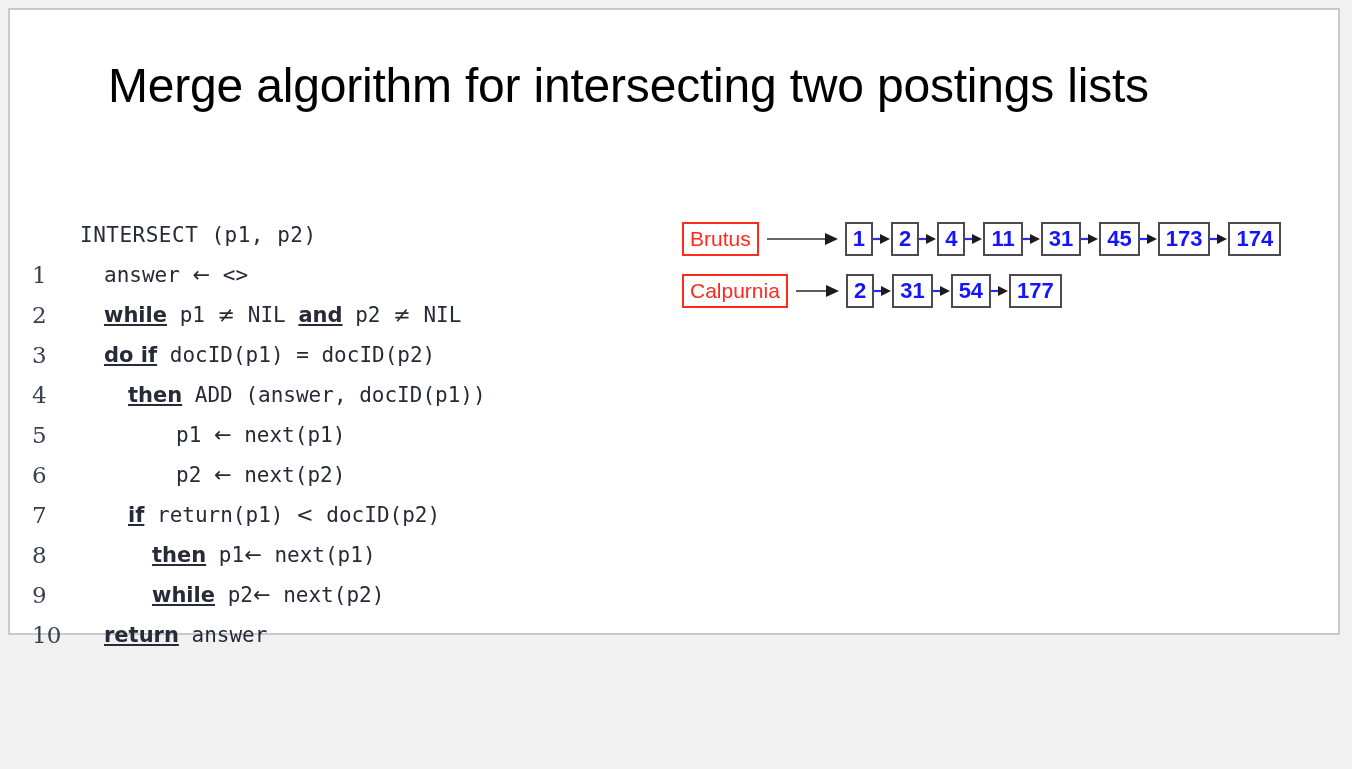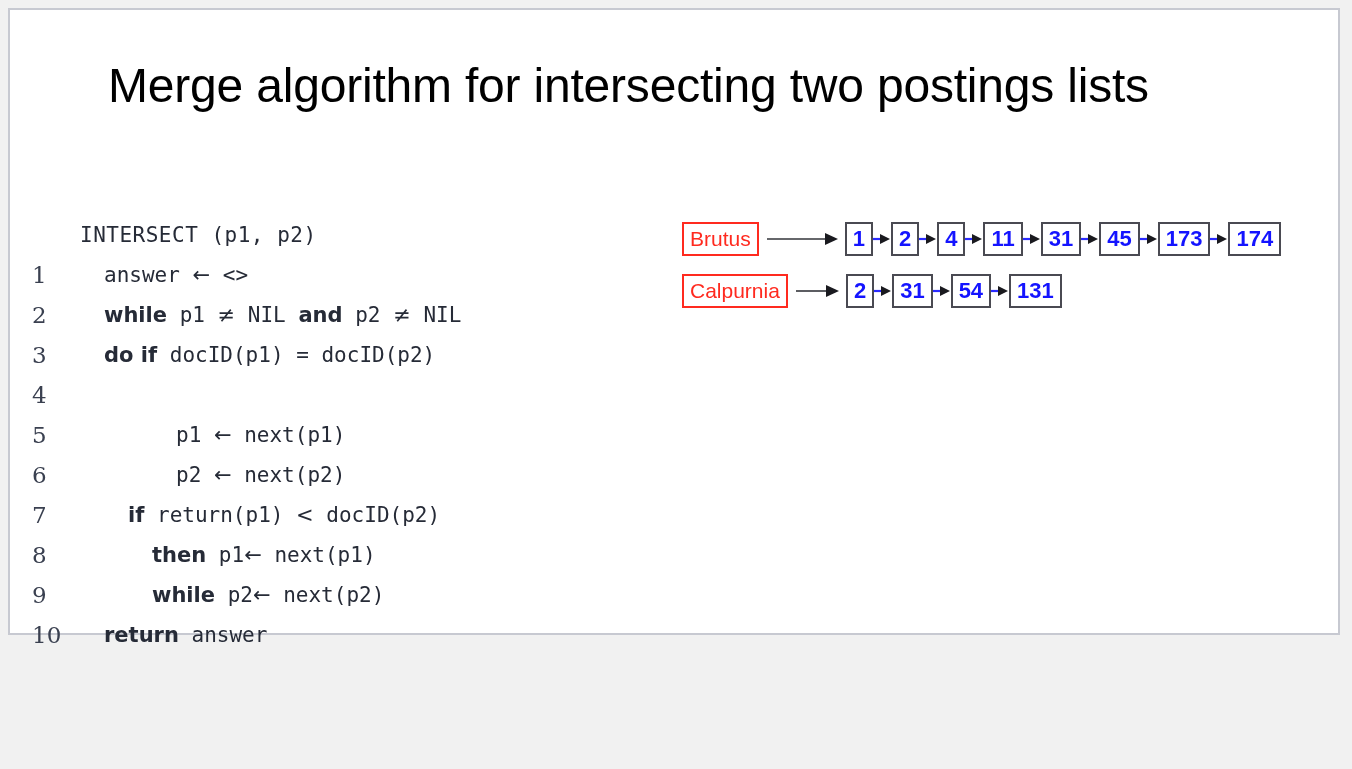--- a/index.html
+++ b/index.html
@@ -69,20 +69,21 @@
   .code-body {
     font-family: "DejaVu Sans Mono", "Liberation Mono", monospace;
     font-size: 21px;
     color: #262b37;
     white-space: pre;
   }
   .code-body .kw {
     font-family: "DejaVu Sans", "Liberation Sans", sans-serif;
     font-weight: bold;
     font-size: 21px;
+    text-decoration: underline;
   }
   .code-body .sym {
     font-family: "DejaVu Sans", "Liberation Sans", sans-serif;
     font-size: 21px;
   }
   .hdr .code-body {
     letter-spacing: 0.5px;
   }
 
   
@@ -145,21 +146,21 @@
 
 <div class="slide">
 
   <div class="slide-title">Merge algorithm for intersecting two postings lists</div>
 
   <div class="code-block" id="code-block">
       <div class="code-line hdr"><span class="ln"></span><span class="code-body">INTERSECT (p1, p2)</span></div>
       <div class="code-line"><span class="ln">1</span><span class="code-body" style="padding-left: 24px;"><span>answer </span><span class="sym">←</span><span> &lt;&gt;</span></span></div>
       <div class="code-line"><span class="ln">2</span><span class="code-body" style="padding-left: 24px;"><span class="kw">while</span><span> p1 </span><span class="sym">≠</span><span> NIL </span><span class="kw">and</span><span> p2 </span><span class="sym">≠</span><span> NIL</span></span></div>
       <div class="code-line"><span class="ln">3</span><span class="code-body" style="padding-left: 24px;"><span class="kw">do if</span><span> docID(p1) = docID(p2)</span></span></div>
-      <div class="code-line"><span class="ln">4</span></div>
+      <div class="code-line"><span class="ln">4</span><span class="code-body" style="padding-left: 48px;"><span class="kw">then</span><span> ADD (answer, docID(p1))</span></span></div>
       <div class="code-line"><span class="ln">5</span><span class="code-body" style="padding-left: 96px;"><span>p1 </span><span class="sym">←</span><span> next(p1)</span></span></div>
       <div class="code-line"><span class="ln">6</span><span class="code-body" style="padding-left: 96px;"><span>p2 </span><span class="sym">←</span><span> next(p2)</span></span></div>
       <div class="code-line"><span class="ln">7</span><span class="code-body" style="padding-left: 48px;"><span class="kw">if</span><span> return(p1) </span><span class="sym">&lt;</span><span> docID(p2)</span></span></div>
       <div class="code-line"><span class="ln">8</span><span class="code-body" style="padding-left: 72px;"><span class="kw">then</span><span> p1</span><span class="sym">←</span><span> next(p1)</span></span></div>
       <div class="code-line"><span class="ln">9</span><span class="code-body" style="padding-left: 72px;"><span class="kw">while</span><span> p2</span><span class="sym">←</span><span> next(p2)</span></span></div>
       <div class="code-line"><span class="ln">10</span><span class="code-body" style="padding-left: 24px;"><span class="kw">return</span><span> answer</span></span></div>
     </div>
 
   <div class="postings" id="postings">
       <div class="posting-row">
@@ -243,17 +244,17 @@
             <polygon points="7,3 17,8 7,13" fill="#1a1a1f"></polygon>
           </svg>
         </span>
         <span class="doc-box">54</span>
         <span class="link-arrow">
           <svg width="18" height="16" viewBox="0 0 18 16">
             <line x1="0" y1="8" x2="9" y2="8" stroke="#2a2aff" stroke-width="2.2"></line>
             <polygon points="7,3 17,8 7,13" fill="#1a1a1f"></polygon>
           </svg>
         </span>
-        <span class="doc-box">131</span>
+        <span class="doc-box">177</span>
       </div>
     </div>
 
 </div>
 
 </body></html>

